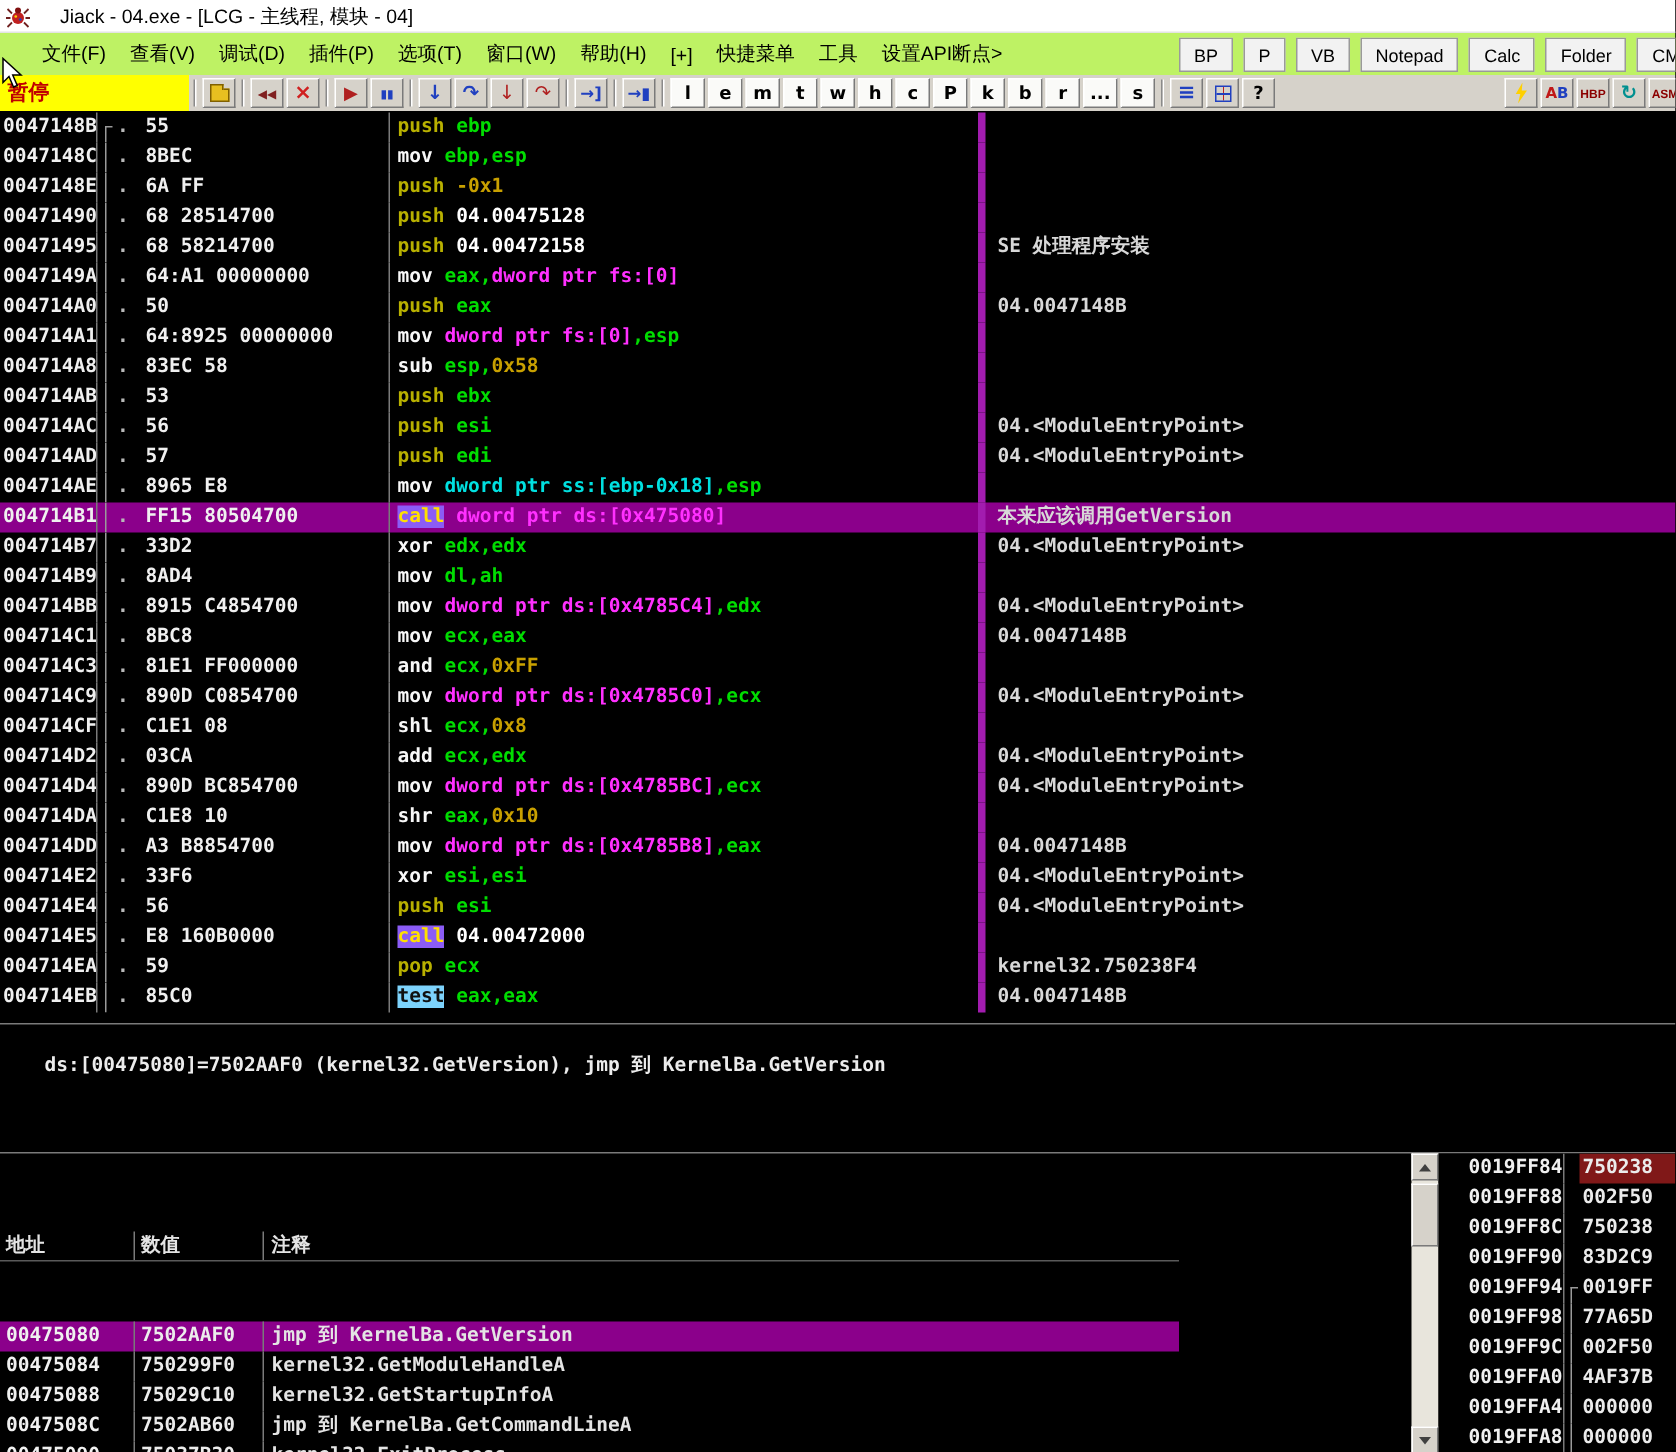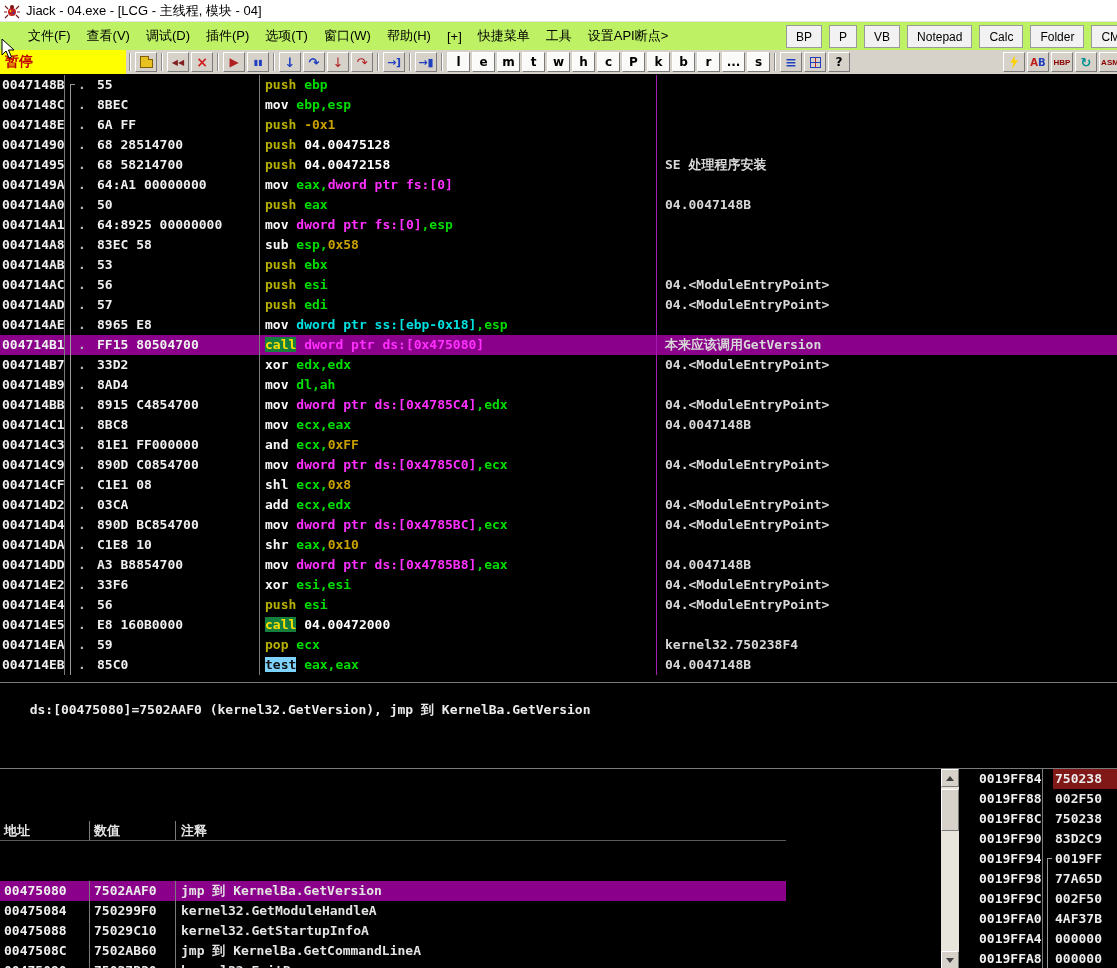--- a/index.html
+++ b/index.html
@@ -2,21 +2,21 @@
 <html><head>
 <meta charset="utf-8">
 <style>
 *{box-sizing:border-box;margin:0;padding:0}
 html,body{width:1117px;height:968px;overflow:hidden;background:#000}
 body{position:relative;font-family:"DejaVu Sans Mono",monospace}
 
 
 .titlebar{position:absolute;left:0;top:0;width:1117px;height:22px;background:#fff;display:flex;align-items:center;font-family:"Liberation Sans","DejaVu Sans",sans-serif;font-size:13px;color:#000;border-bottom:1px solid #e4e4e4}
 .appicon{width:16px;height:16px;margin-left:4px;flex:none}
-.ttl{margin-left:6px;white-space:nowrap}
+.ttl{margin-left:20px;white-space:nowrap}
 
 
 .menubar{position:absolute;left:0;top:22px;width:1117px;height:28px;background:#bef264;font-family:"Liberation Sans","DejaVu Sans",sans-serif;font-size:13px;color:#000}
 .menu-items{position:absolute;left:20px;top:0;height:28px;display:flex;align-items:center}
 .menu-item{padding:4px 8px;white-space:nowrap;cursor:default}
 .menu-right{position:absolute;left:786px;right:0;top:3px;height:23px;display:flex;align-items:stretch;gap:7px;overflow:hidden}
 .mrbtn{border:1px solid #9a9a9a;background:#f2f2f2;padding:1px 9px;font-size:12px;display:flex;align-items:center;white-space:nowrap;flex:none}
 
 
 .toolbar{position:absolute;left:0;top:50px;width:1117px;height:24px;background:#D6D2CA;display:flex;align-items:center;overflow:hidden}
@@ -39,30 +39,30 @@
 
 .disasm{position:absolute;left:0;top:74px;width:1117px;height:608px;background:#000;font-size:13px;font-weight:bold;line-height:20px;white-space:pre;padding-top:1px}
 .drow{display:flex;height:20px}
 .drow.sel{background:#8B008B}
 .c-addr{flex:none;width:65px;padding-left:2px;color:#F0F0F0;border-right:1px solid #7a7a7a;overflow:hidden}
 .c-pre{flex:none;width:27px;position:relative;color:#B8B8B8;padding-left:13px;overflow:hidden}
 .c-pre::before{content:"";position:absolute;left:5px;top:0;bottom:0;border-left:1px solid #9a9a9a}
 .c-pre.pre-start::before{top:9px}
 .c-pre.pre-start::after{content:"";position:absolute;left:5px;top:9px;width:5px;border-top:1px solid #9a9a9a}
 .c-hex{flex:none;width:168px;padding-left:5px;color:#F0F0F0;border-right:1px solid #7a7a7a;overflow:hidden}
-.c-ins{flex:none;width:397px;padding-left:5px;border-right:1px solid #a21caf;overflow:hidden;color:#fff}
+.c-ins{flex:none;width:397px;padding-left:5px;border-right:5px solid #a21caf;overflow:hidden;color:#fff}
 .c-cmt{flex:1;padding-left:8px;color:#D8D8D8;overflow:hidden}
 .tk-mn{color:#F8F8F8}
 .tk-push{color:#B8B000}
 .tk-reg{color:#00DD00}
 .tk-imm{color:#C8A000}
 .tk-mem{color:#FF30FF}
 .tk-stk{color:#00E0E0}
 .tk-addr{color:#FFFFFF}
-.tk-call{background:#15803d;color:#FFE000}
+.tk-call{background:#8b5cf6;color:#FFE000}
 .tk-test{background:#7dd3fc;color:#101010}
 
 
 .infopane{position:absolute;left:0;top:682px;width:1117px;height:86px;background:#000;border-top:1px solid #7a7a7a;font-size:13px;font-weight:bold;color:#ECECEC;padding:3px 14px;white-space:pre;overflow:hidden}
 
 
 .bottom{position:absolute;left:0;top:768px;width:1117px;height:200px;border-top:1px solid #7a7a7a;background:#000}
 .dump{position:absolute;left:0;top:12px;width:786px;height:200px;font-size:13px;font-weight:bold;line-height:20px;white-space:pre;overflow:hidden}
 .dhead{display:flex;height:20px;color:#E4E4E4;border-bottom:1px solid #5a5a5a}
 .dh1{flex:none;width:90px;padding-left:4px;border-right:1px solid #7a7a7a}

